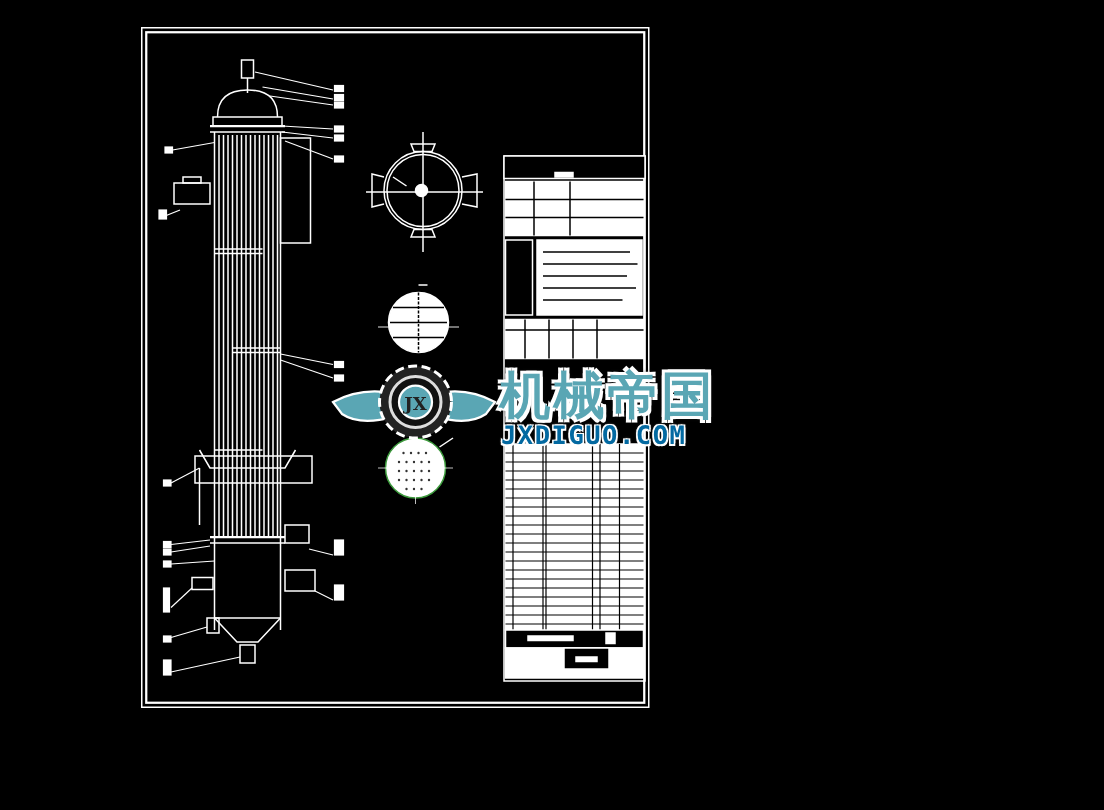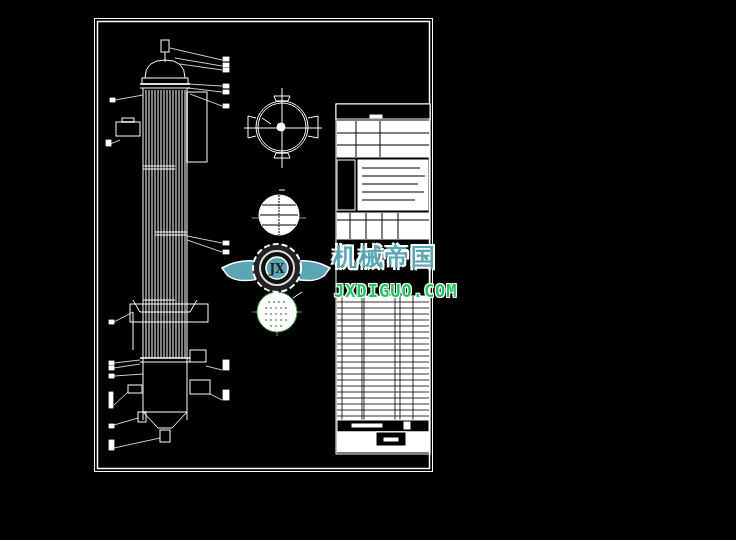--- a/index.html
+++ b/index.html
@@ -1,20 +1,20 @@
 <!DOCTYPE html>
 <html><head>
 <meta charset="utf-8">
 <style>
   html,body{margin:0;padding:0;background:#000;}
   body{width:736px;height:540px;position:relative;overflow:hidden;font-family:"DejaVu Sans",sans-serif;}
   #canvas{position:absolute;left:0;top:0;}
-  .logo-text{position:absolute;left:333px;top:241px;font-family:Liberation Sans, sans-serif;font-weight:bold;font-size:24px;letter-spacing:2px;color:#5aa6b4;
+  .logo-text{position:absolute;left:333px;top:241px;font-family:Liberation Sans, sans-serif;font-weight:bold;font-size:34px;letter-spacing:2px;color:#5aa6b4;
     text-shadow:-2px -2px 0 #fff,2px -2px 0 #fff,-2px 2px 0 #fff,2px 2px 0 #fff,0 0 4px #222;}
-  .logo-url{position:absolute;left:334px;top:281px;font-family:"DejaVu Sans Mono",monospace;font-weight:bold;font-size:17px;letter-spacing:1px;color:#22c55e;
+  .logo-url{position:absolute;left:334px;top:281px;font-family:"DejaVu Sans Mono",monospace;font-weight:bold;font-size:17px;letter-spacing:1px;color:#0369a1;
     text-shadow:-1px -1px 0 #fff,1px -1px 0 #fff,-1px 1px 0 #fff,1px 1px 0 #fff,0 0 2px #fff;}
 </style>
 </head>
 <body>
 
 <svg id="canvas" width="736" height="540" viewBox="0 0 736 540" xmlns="http://www.w3.org/2000/svg">
 
   <g fill="none" stroke="#fff">
     <rect x="94.5" y="18.5" width="338" height="453" stroke-width="1"></rect>
     <rect x="97.5" y="21.5" width="332" height="447" stroke-width="1.5"></rect>

